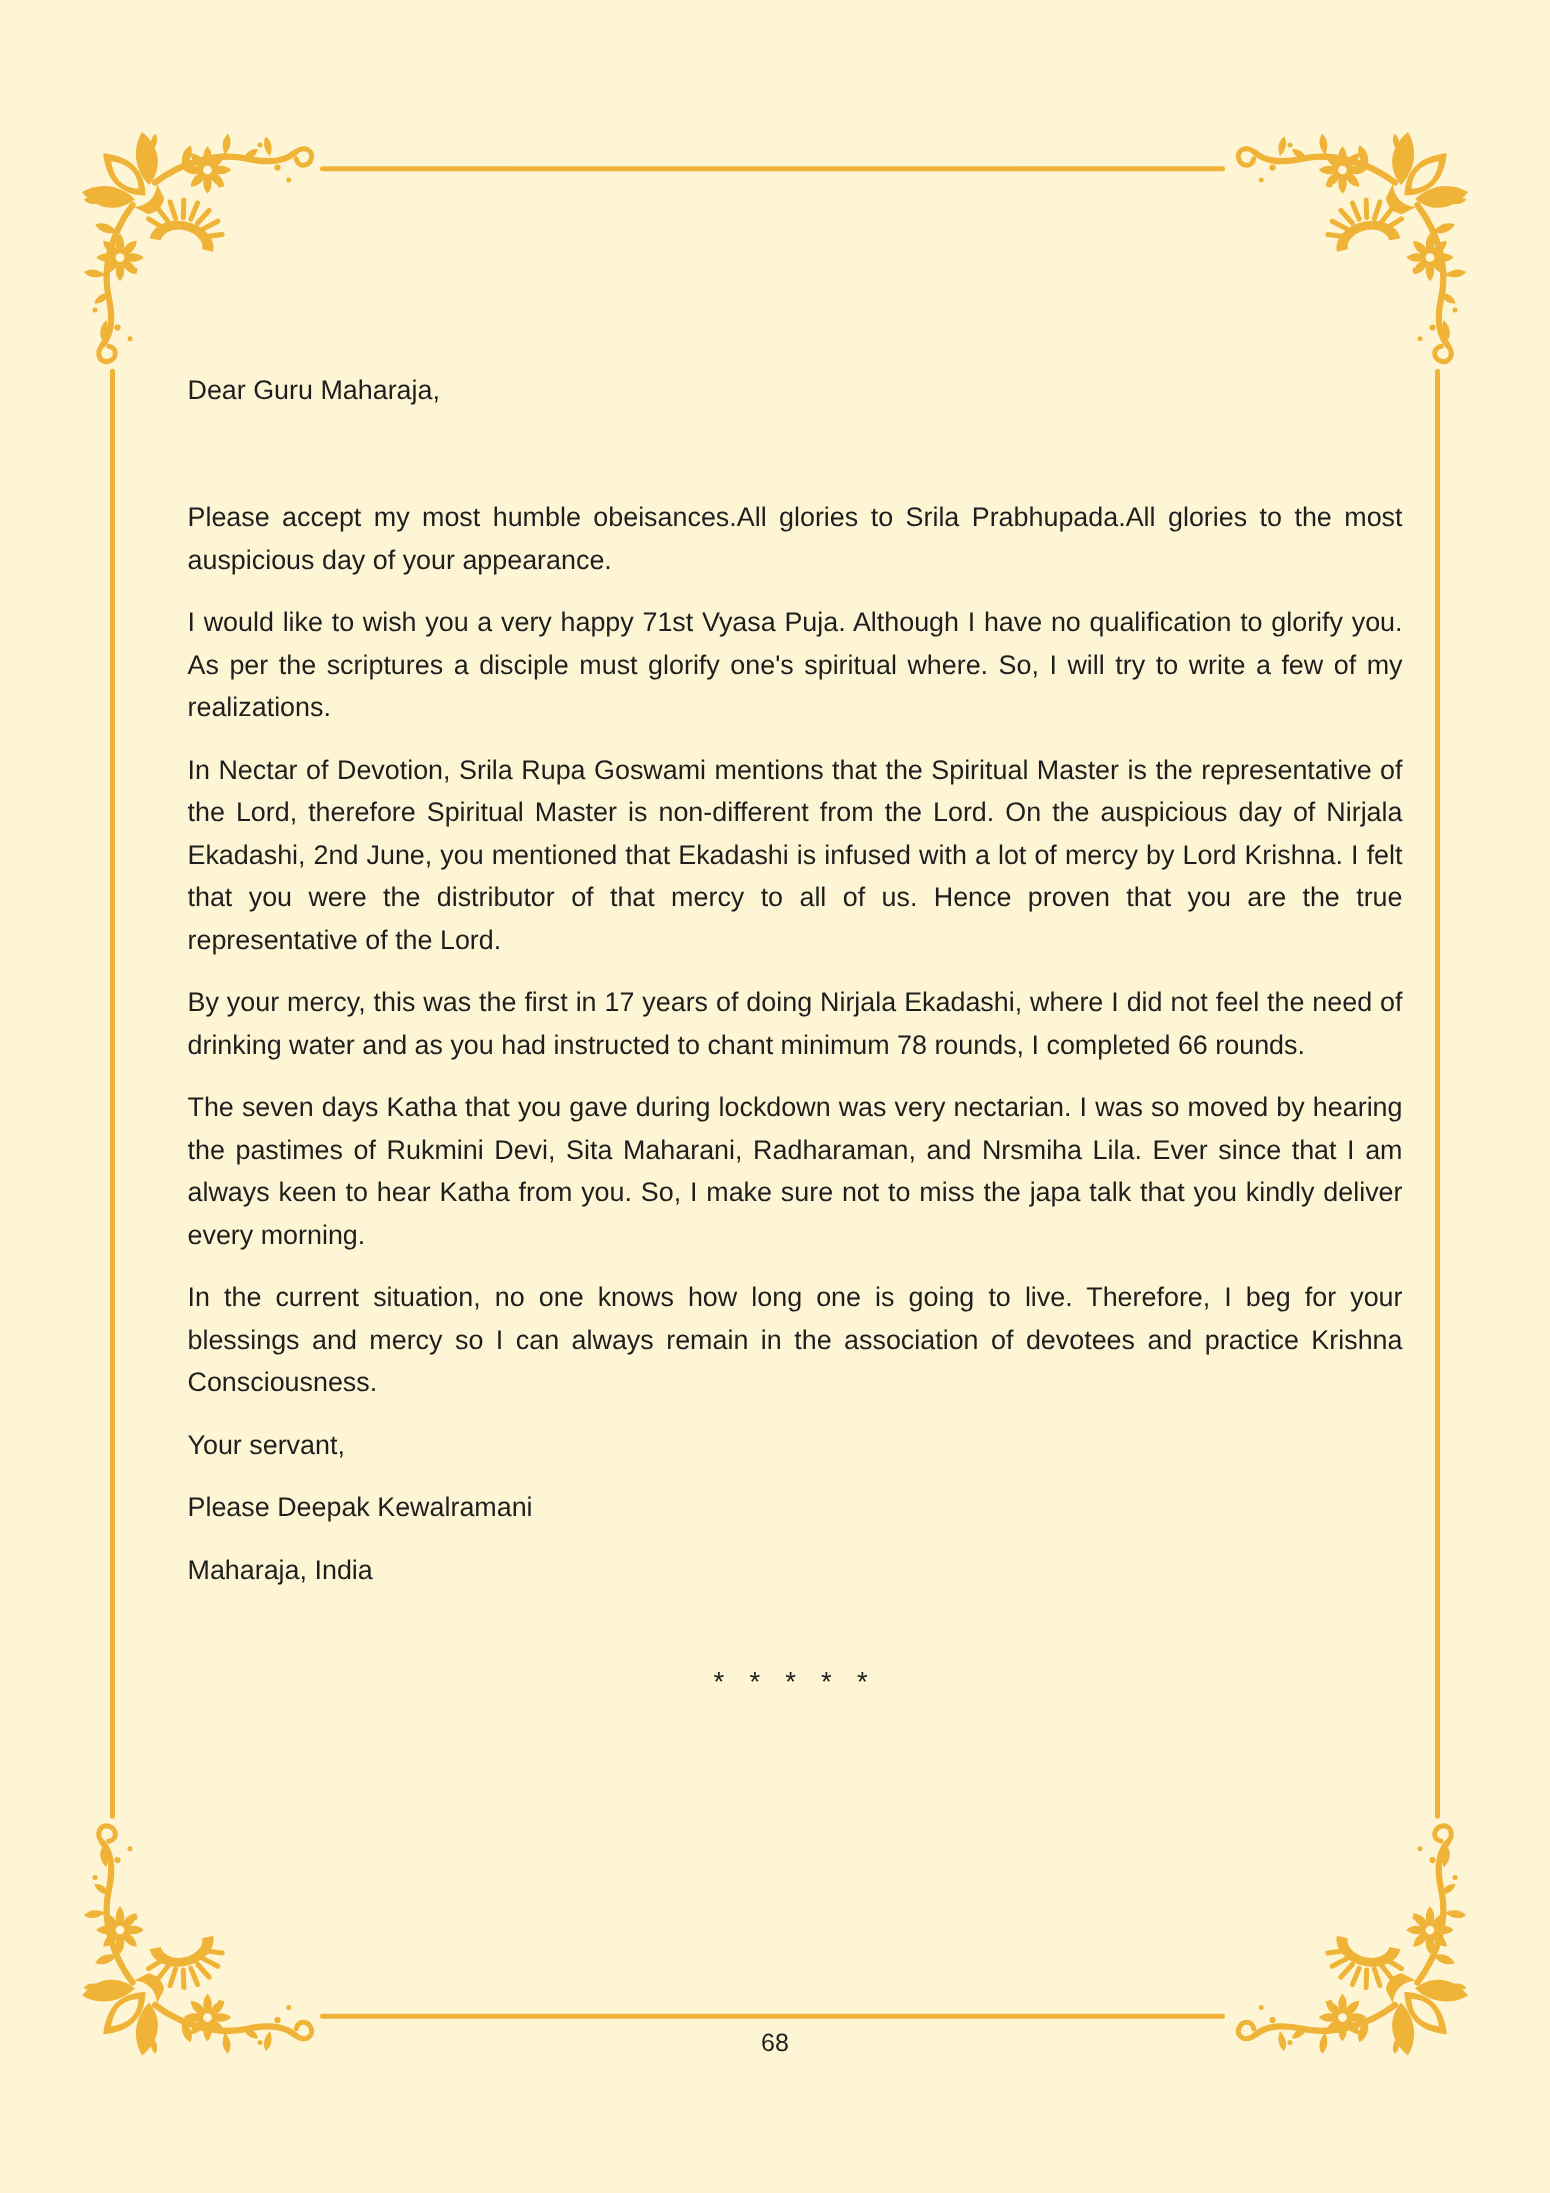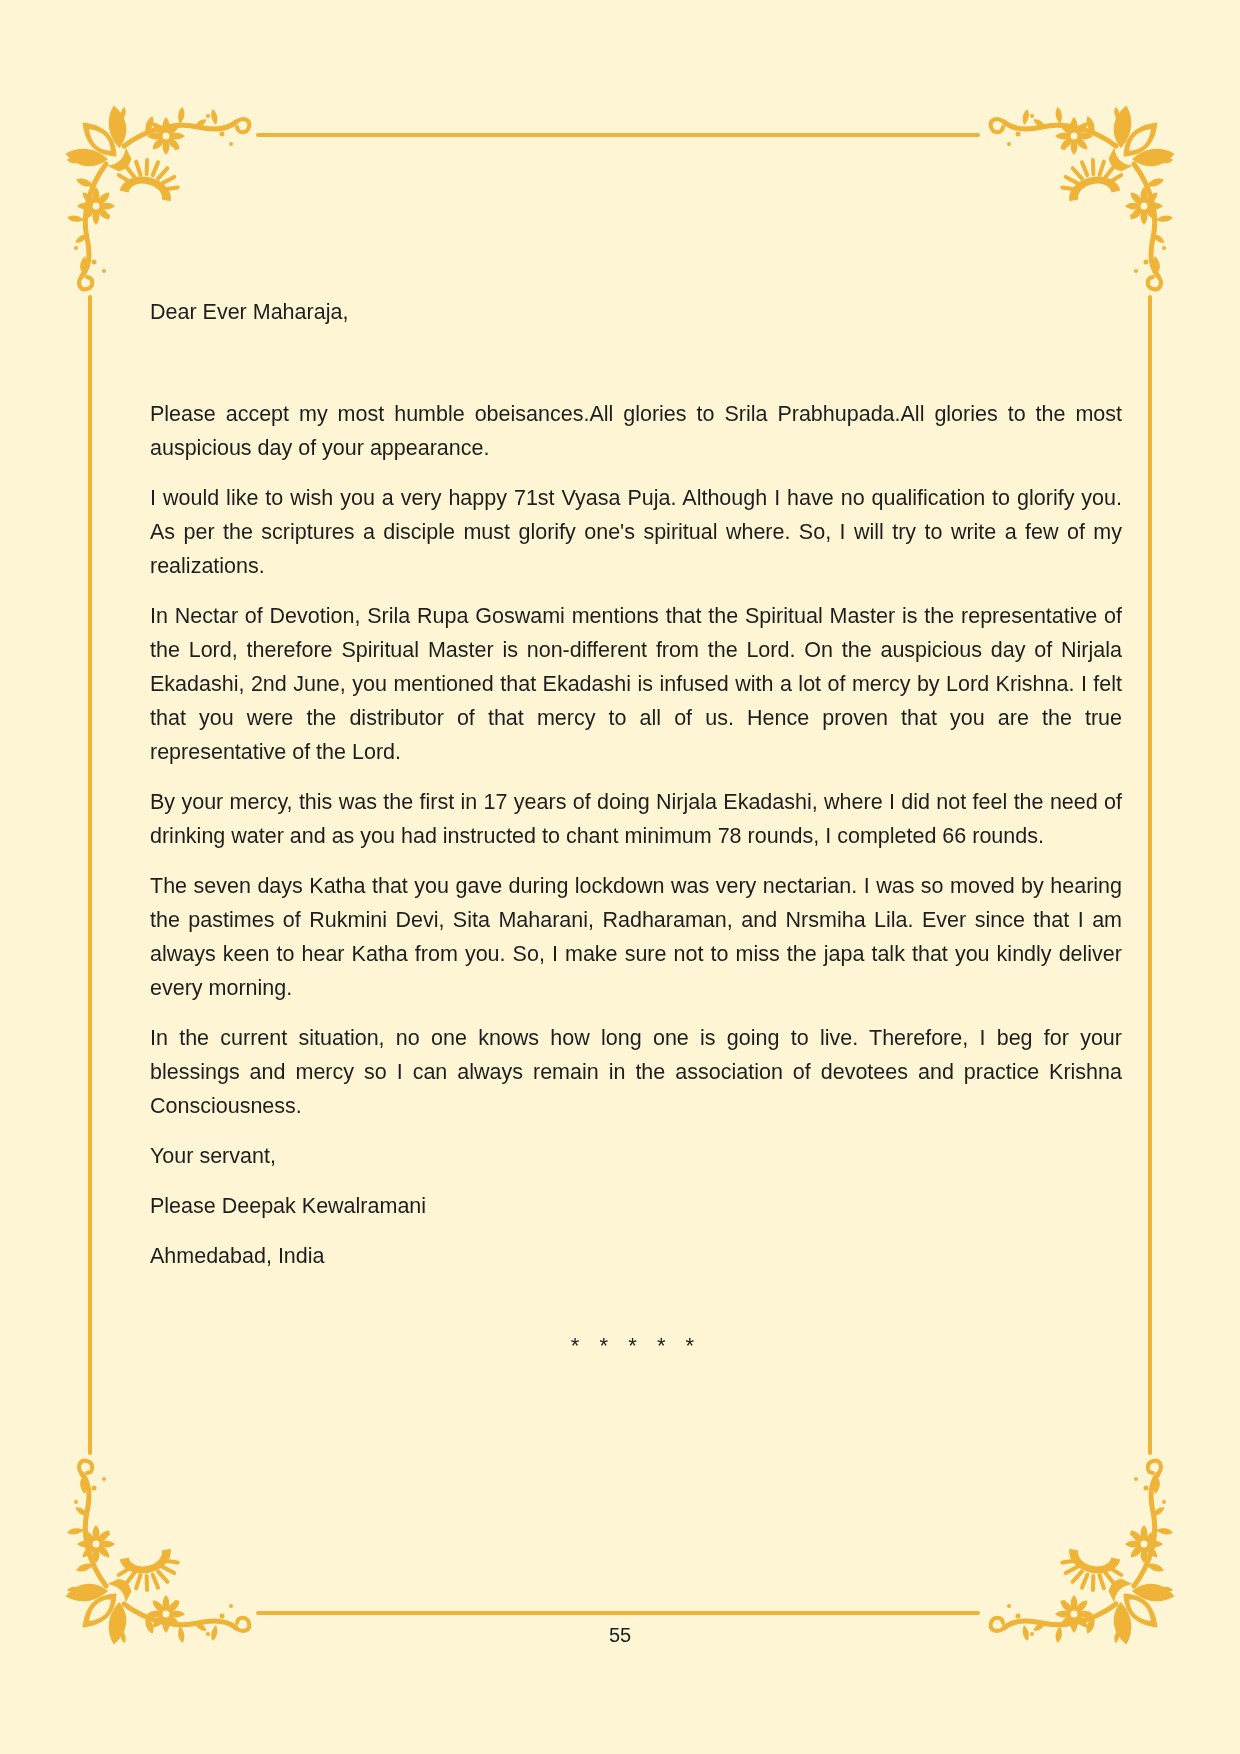--- a/index.html
+++ b/index.html
@@ -167,32 +167,32 @@
       <use href="#corner-flourish"></use>
     </svg>
   <svg class="corner bl" viewBox="0 0 200 200">
       <use href="#corner-flourish"></use>
     </svg>
   <svg class="corner br" viewBox="0 0 200 200">
       <use href="#corner-flourish"></use>
     </svg>
 
   <div class="content">
-    <p class="greeting">Dear Ever Maharaja,</p>
+    <p class="greeting">Dear Guru Maharaja,</p>
 
     <p class="para">Please accept my most humble obeisances.All glories to Srila Prabhupada.All glories to the most auspicious day of your appearance.</p>
     <p class="para">I would like to wish you a very happy 71st Vyasa Puja. Although I have no qualification to glorify you. As per the scriptures a disciple must glorify one's spiritual where. So, I will try to write a few of my realizations.</p>
     <p class="para">In Nectar of Devotion, Srila Rupa Goswami mentions that the Spiritual Master is the representative of the Lord, therefore Spiritual Master is non-different from the Lord. On the auspicious day of Nirjala Ekadashi, 2nd June, you mentioned that Ekadashi is infused with a lot of mercy by Lord Krishna. I felt that you were the distributor of that mercy to all of us. Hence proven that you are the true representative of the Lord.</p>
     <p class="para">By your mercy, this was the first in 17 years of doing Nirjala Ekadashi, where I did not feel the need of drinking water and as you had instructed to chant minimum 78 rounds, I completed 66 rounds.</p>
     <p class="para">The seven days Katha that you gave during lockdown was very nectarian. I was so moved by hearing the pastimes of Rukmini Devi, Sita Maharani, Radharaman, and Nrsmiha Lila. Ever since that I am always keen to hear Katha from you. So, I make sure not to miss the japa talk that you kindly deliver every morning.</p>
     <p class="para">In the current situation, no one knows how long one is going to live. Therefore, I beg for your blessings and mercy so I can always remain in the association of devotees and practice Krishna Consciousness.</p>
 
     <div class="closing">
       <p class="closing-line">Your servant,</p>
       <p class="closing-line">Please Deepak Kewalramani</p>
-      <p class="closing-line">Ahmedabad, India</p>
+      <p class="closing-line">Maharaja, India</p>
     </div>
 
     <div class="separator">* * * * *</div>
   </div>
 
-  <div class="page-number">55</div>
+  <div class="page-number">68</div>
 </div>
 
 </body></html>

